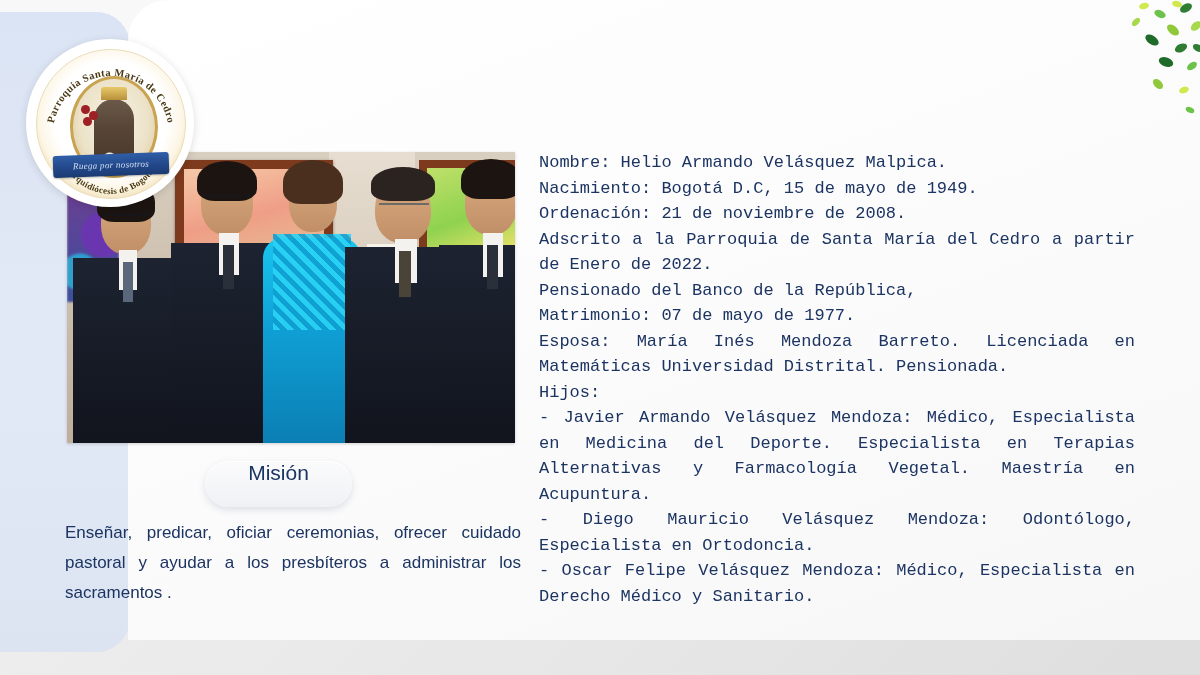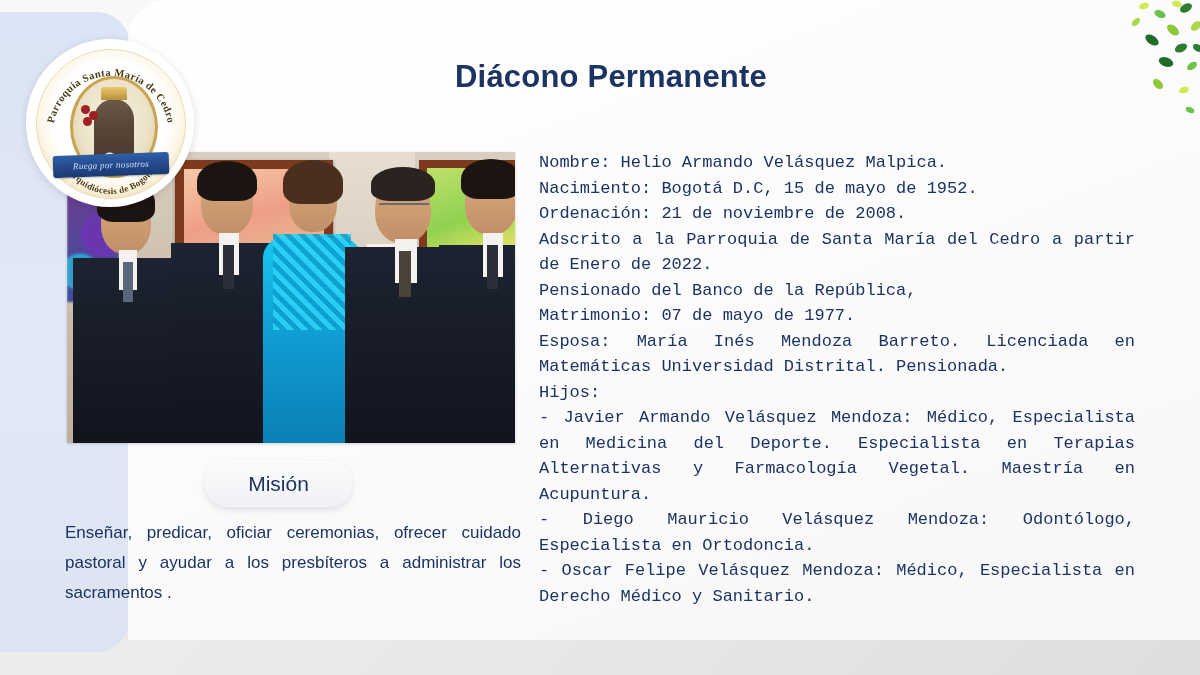--- a/index.html
+++ b/index.html
@@ -293,21 +293,21 @@
   .mision-pill {
     position: absolute;
     left: 205px;
     top: 461px;
     width: 147px;
     height: 46px;
     border-radius: 24px;
     background: linear-gradient(180deg, #fbfbfc 0%, #eff1f4 100%);
     box-shadow: 0 3px 7px rgba(90,100,120,.18), inset 0 1px 0 #ffffff;
     display: flex;
-    align-items: center;
+    align-items: flex-start;
     justify-content: center;
     z-index: 30;
   }
   .mision-pill span {
     font-size: 21px;
     color: #1c3461;
   }
 
   
   .mission-text {
@@ -453,31 +453,30 @@
         </div>
         <div class="flowerbed"></div>
       </div>
 
       <div class="ribbon">
         <div class="ribbon-text">Ruega por nosotros</div>
       </div>
     </div>
   </div>
 
-  <div class="title">Diácono Permanente</div>
 
   <div class="mision-pill">
     <span>Misión</span>
   </div>
 
   <div class="mission-text">Enseñar, predicar, oficiar ceremonias, ofrecer cuidado pastoral y ayudar a los presbíteros a administrar los sacramentos .</div>
 
   <div class="info">
       <p>Nombre: Helio Armando Velásquez Malpica.</p>
-      <p>Nacimiento: Bogotá D.C, 15 de mayo de 1952.</p>
+      <p>Nacimiento: Bogotá D.C, 15 de mayo de 1949.</p>
       <p>Ordenación: 21 de noviembre de 2008.</p>
       <p>Adscrito a la Parroquia de Santa María del Cedro a partir de Enero de 2022.</p>
       <p>Pensionado del Banco de la República,</p>
       <p>Matrimonio: 07 de mayo de 1977.</p>
       <p>Esposa: María Inés Mendoza Barreto. Licenciada en Matemáticas Universidad Distrital. Pensionada.</p>
       <p>Hijos:</p>
       <p>- Javier Armando Velásquez Mendoza: Médico, Especialista en Medicina del Deporte. Especialista en Terapias Alternativas y Farmacología Vegetal. Maestría en Acupuntura.</p>
       <p>- Diego Mauricio Velásquez Mendoza: Odontólogo, Especialista en Ortodoncia.</p>
       <p>- Oscar Felipe Velásquez Mendoza: Médico, Especialista en Derecho Médico y Sanitario.</p>
     </div>

